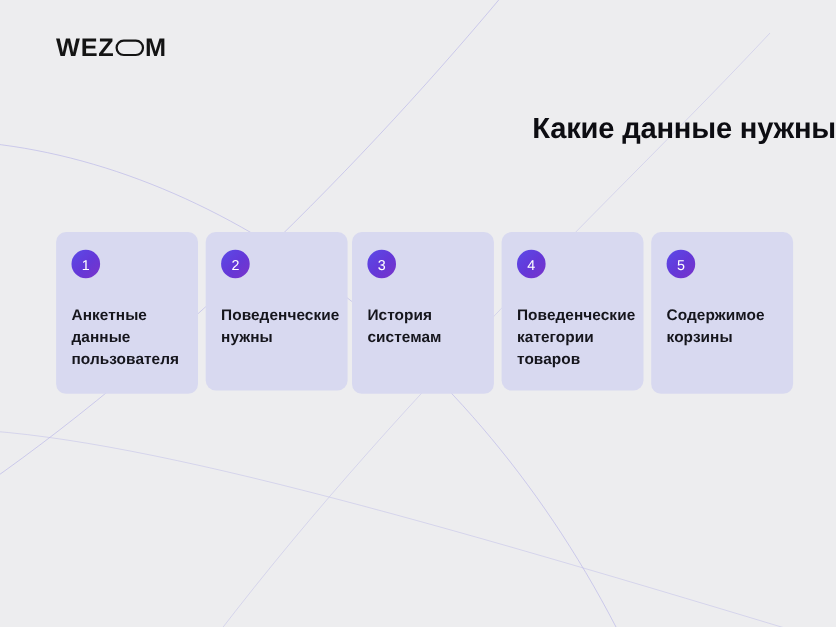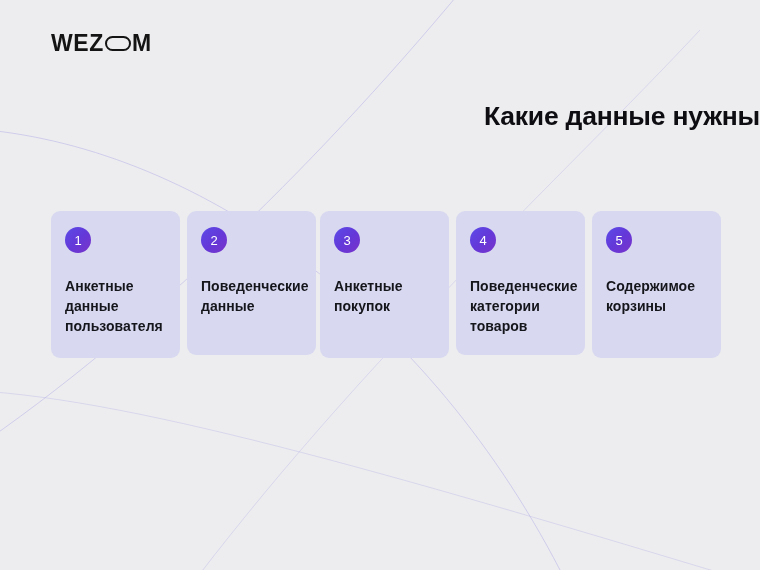--- a/index.html
+++ b/index.html
@@ -144,26 +144,26 @@
 
   <div id="cards">
 
     <div class="card tall" style="left:0px;">
       <div class="badge">1</div>
       <div class="card-text">Анкетные данные пользователя</div>
     </div>
 
     <div class="card short" style="left:136px;">
       <div class="badge">2</div>
-      <div class="card-text">Поведенческие данные</div>
+      <div class="card-text">Поведенческие нужны</div>
     </div>
 
     <div class="card tall" style="left:269px;">
       <div class="badge">3</div>
-      <div class="card-text">Анкетные покупок</div>
+      <div class="card-text">История системам</div>
     </div>
 
     <div class="card short" style="left:405px;">
       <div class="badge">4</div>
       <div class="card-text">Поведенческие категории товаров</div>
     </div>
 
     <div class="card tall" style="left:541px;">
       <div class="badge">5</div>
       <div class="card-text">Содержимое корзины</div>

